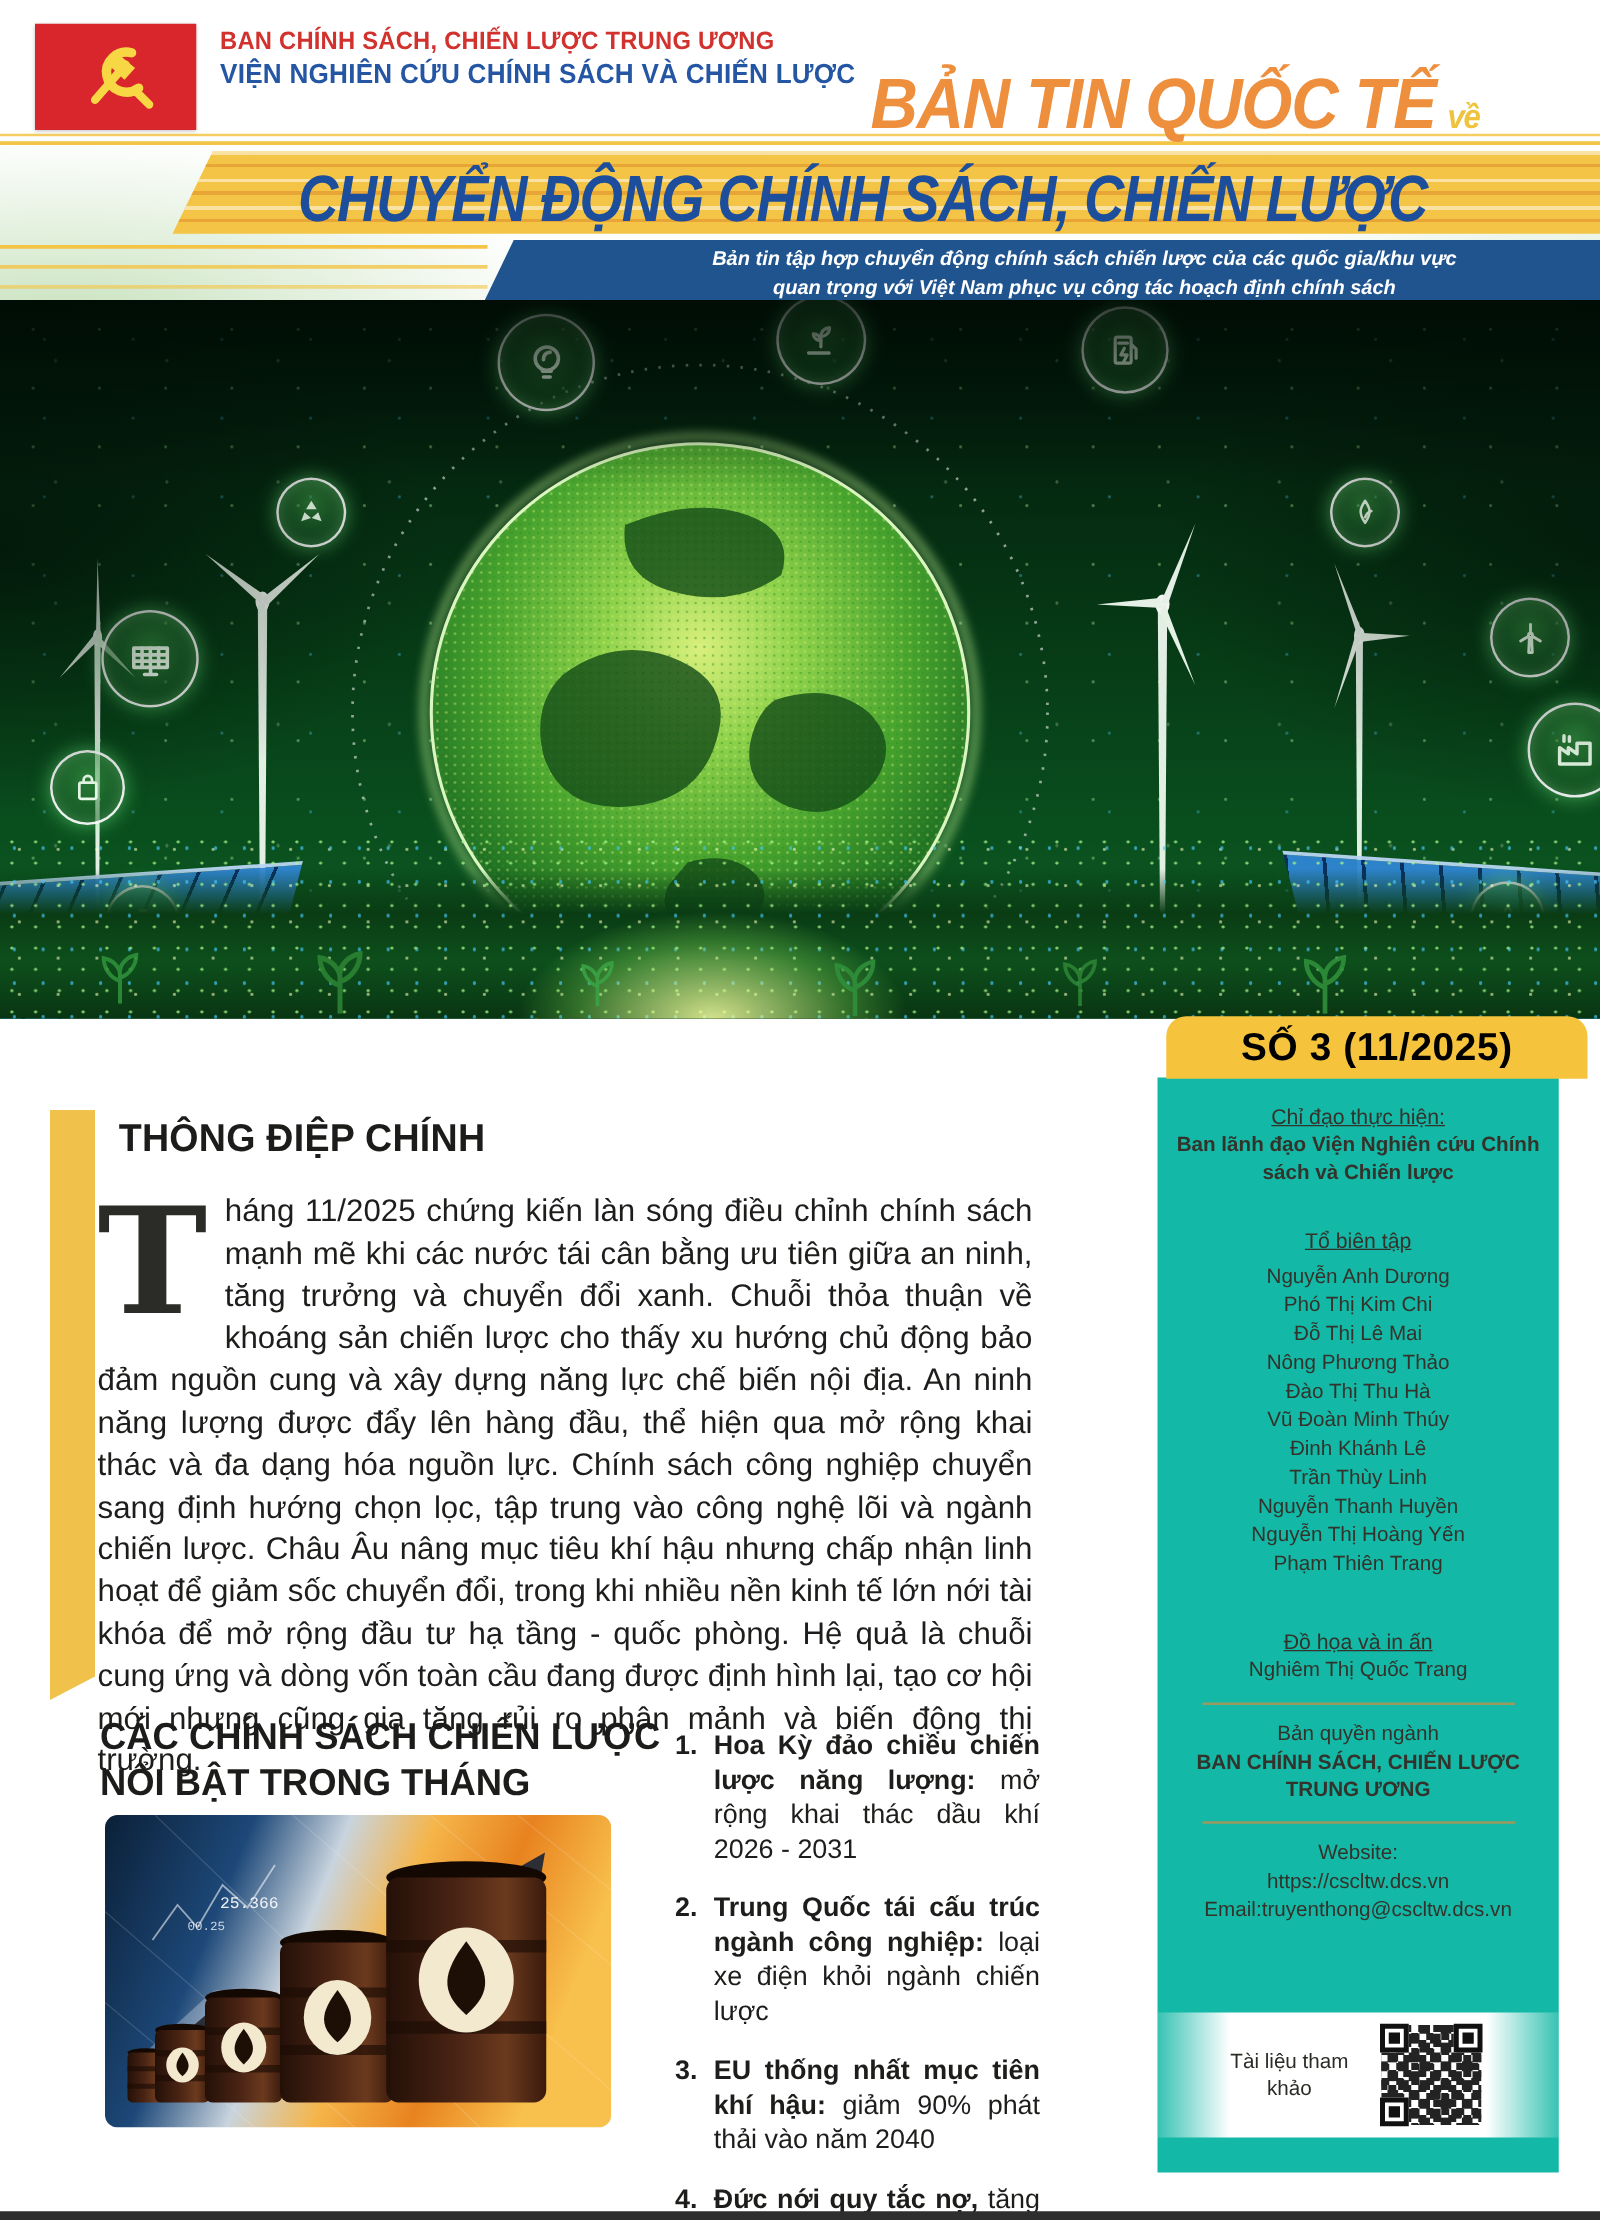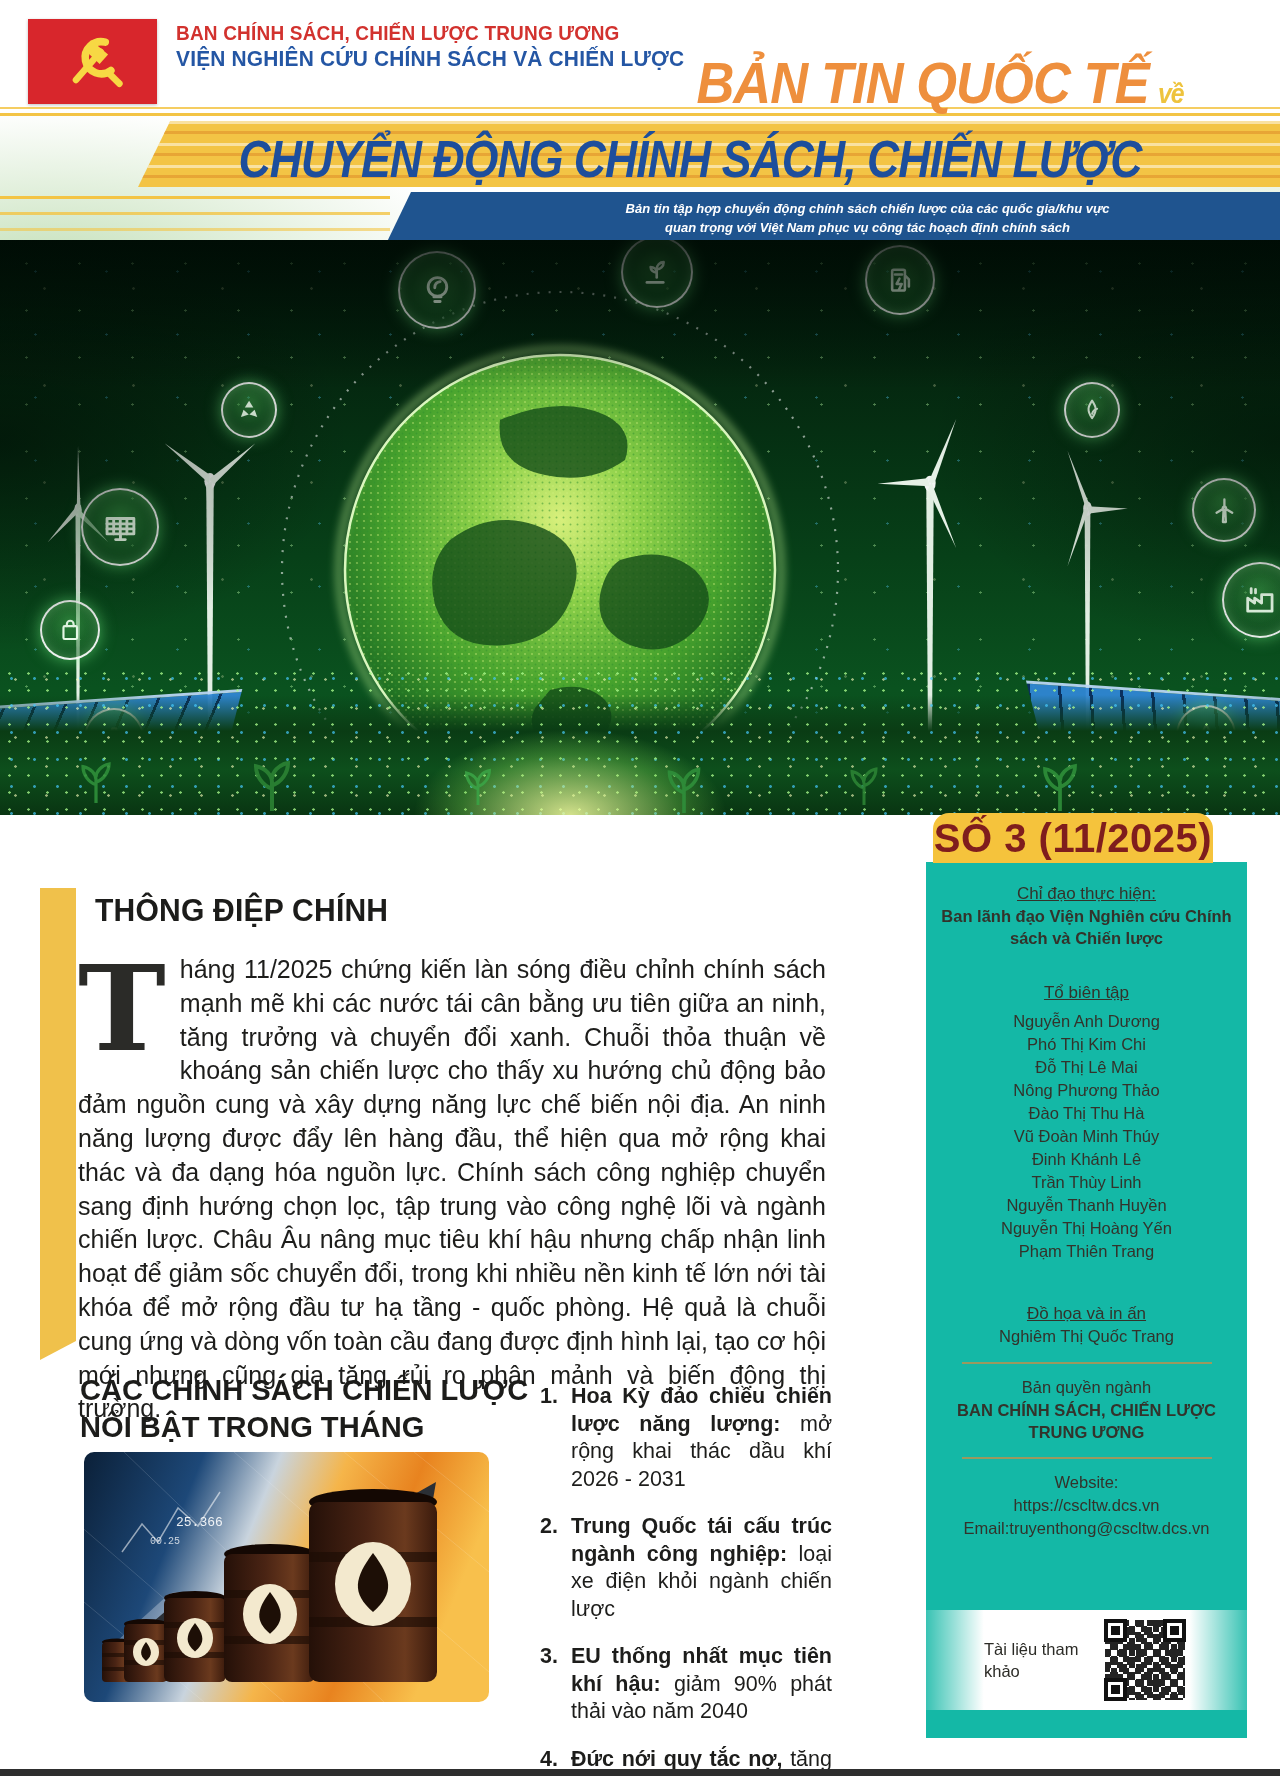--- a/index.html
+++ b/index.html
@@ -26,21 +26,21 @@
   .title1{position:absolute;top:50px;right:96px;font-style:italic;font-weight:bold;font-size:57px;
           color:#ee8f3d;letter-spacing:-1px;transform:scaleX(.92);transform-origin:right top;white-space:nowrap;}
   .title1 .ve{font-size:27px;color:#eec33d;margin-left:10px;font-weight:bold;}
   .title2{position:absolute;top:128px;left:146px;width:1088px;text-align:center;font-style:italic;
           font-weight:bold;font-size:46px;color:#1d4e9c;white-space:nowrap;letter-spacing:-1px;
           transform:scale(.97,1.14);transform-origin:center top;}
   .subband{position:absolute;top:192px;left:385px;width:895px;height:54px;background:#1f548f;
            clip-path:polygon(26px 0,100% 0,100% 100%,0 100%);
            display:flex;flex-direction:column;justify-content:center;align-items:center;
            padding-left:70px;box-sizing:border-box;}
-  .subband div{color:#fff;font-weight:bold;font-style:italic;font-size:13px;line-height:1.45;white-space:nowrap;}
+  .subband div{color:#fff;font-weight:bold;font-style:italic;font-size:16px;line-height:1.45;white-space:nowrap;}
 
   
   .hero{position:absolute;left:0;top:240px;width:1280px;height:575px;overflow:hidden;
         background:linear-gradient(180deg,#01180a 0%,#04260f 22%,#074018 55%,#0a521f 78%,#0b4a1b 100%);}
   .hero .vignette{position:absolute;inset:0;background:
       linear-gradient(180deg, rgba(0,10,4,.8) 0%, rgba(0,10,4,0) 26%),
       radial-gradient(500px 300px at 0% 35%, rgba(0,8,3,.55), transparent 70%),
       radial-gradient(500px 300px at 100% 35%, rgba(0,8,3,.45), transparent 70%);}
   .stars{position:absolute;inset:0;opacity:.5;background-image:
       radial-gradient(rgba(190,255,170,.8) 1px, transparent 1.5px),
@@ -62,35 +62,35 @@
       box-shadow:0 0 16px rgba(120,255,140,.55), inset 0 0 12px rgba(170,255,170,.35);
       display:flex;align-items:center;justify-content:center;}
   .hicon svg{stroke:#ecffec;fill:none;stroke-width:1.6;stroke-linecap:round;stroke-linejoin:round;width:58%;height:58%;}
   .panel{position:absolute;border-top:3px solid #b9d6f4;opacity:.95;background:
       repeating-linear-gradient(100deg, #0a2f63 0 3px, #2f86d4 3px 30px),
       repeating-linear-gradient(10deg, rgba(8,30,70,.85) 0 2px, rgba(8,30,70,0) 2px 16px);}
   .turbine{position:absolute;opacity:.95;}
   .plant{position:absolute;opacity:.9;}
 
   
-  .badge{position:absolute;left:933px;top:813px;width:280px;height:50px;background:#f5c33c;
+  .badge{position:absolute;left:933px;top:813px;width:337px;height:50px;background:#f5c33c;
       border-radius:16px 16px 0 0;display:flex;align-items:center;justify-content:center;
-      font-size:40px;font-weight:600;color:#7f1d1d;letter-spacing:.5px;z-index:5;}
+      font-size:31px;font-weight:600;color:#000000;letter-spacing:.5px;z-index:5;}
   .sidebar{position:absolute;left:926px;top:862px;width:321px;height:876px;background:#14b8a6;
       box-sizing:border-box;padding:20px 14px 0 14px;text-align:center;color:#33332b;
       font-size:16.5px;line-height:23px;z-index:4;}
   .sb-u{text-decoration:underline;font-size:17px;}
   .sb-bold{font-weight:bold;margin-top:14px;line-height:22px;}
   .sb-h{margin-top:32px;}
   .sb-names{margin-top:6px;}
   .sb-div{height:2px;background:#9a995f;width:250px;margin:14px auto 12px auto;}
   .qr-strip{position:absolute;left:0;top:748px;width:321px;height:100px;
       background:linear-gradient(90deg, rgba(255,255,255,.15), #fff 18%, #fff 82%, rgba(255,255,255,.15));
       display:flex;align-items:center;justify-content:center;gap:22px;}
-  .qr-label{width:95px;text-align:left;font-size:16.5px;line-height:22px;color:#2c2c27;}
+  .qr-label{width:95px;text-align:center;font-size:16.5px;line-height:22px;color:#2c2c27;}
   .qr{position:relative;width:88px;height:88px;background:#fff;}
   .qr .cells{position:absolute;inset:4px;opacity:.92;background:
       conic-gradient(#111 25%, transparent 0 50%, #111 0 75%, transparent 0) 0 0/12px 12px,
       conic-gradient(transparent 25%, #111 0 50%, transparent 0 75%, #111 0) 5px 7px/17px 15px;}
   .qr .f{position:absolute;width:15px;height:15px;border:4px solid #111;background:#fff;}
   .qr .f::after{content:'';position:absolute;inset:3px;background:#111;}
   .qr .tl{left:3px;top:3px;} .qr .tr{right:3px;top:3px;} .qr .bl{left:3px;bottom:3px;}
 
   
   .ybar{position:absolute;left:40px;top:888px;width:36px;height:472px;background:#f0c14b;

